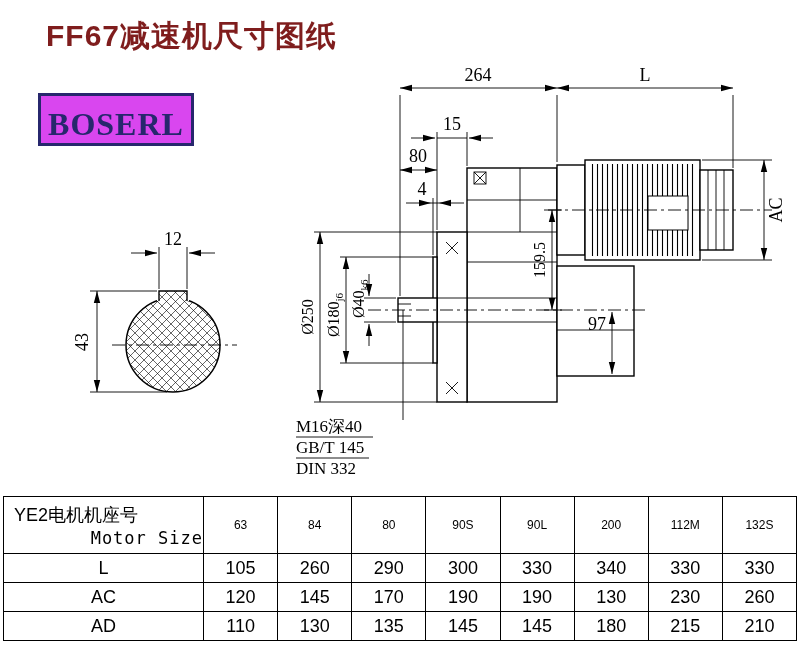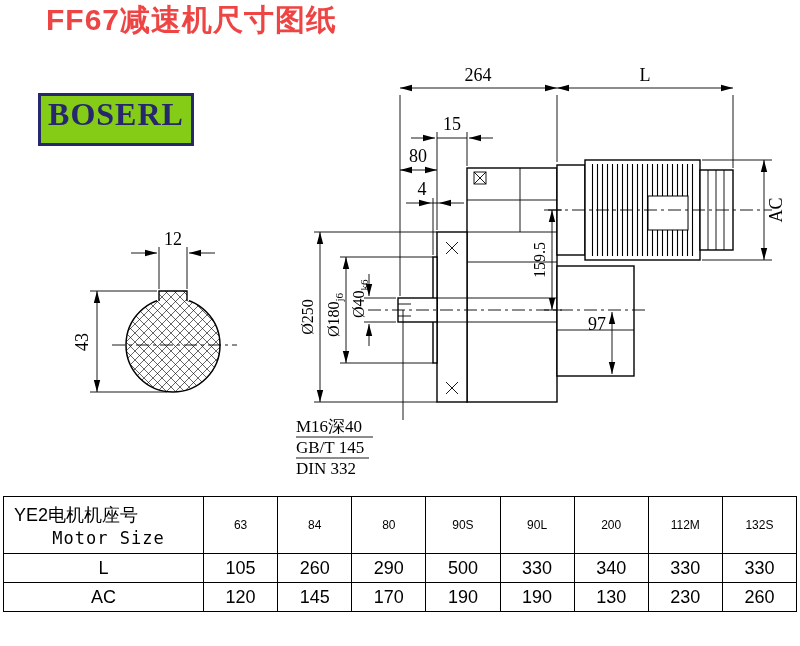--- a/index.html
+++ b/index.html
@@ -1,27 +1,27 @@
 <!DOCTYPE html>
 <html><head>
 <meta charset="utf-8">
 <style>
   html,body{margin:0;padding:0;}
   body{
     width:800px;height:646px;position:relative;background:#fff;overflow:hidden;
     font-family:"Liberation Sans",sans-serif;color:#000;
   }
   .title{
-    position:absolute;left:46px;top:0;font-size:30px;font-weight:700;
-    letter-spacing:1px;color:#ef4444;white-space:nowrap;
+    position:absolute;left:46px;top:16px;font-size:30px;font-weight:700;
+    letter-spacing:1px;color:#7f1d1d;white-space:nowrap;
   }
   .brand{
     position:absolute;left:38px;top:93px;width:150px;height:47px;
-    border:3px solid #27276d;display:flex;align-items:flex-start;justify-content:center;
-    background:#84cc16;z-index:5;
+    border:3px solid #27276d;display:flex;align-items:flex-end;justify-content:center;
+    background:#d946ef;z-index:5;
   }
   .brand span{
     font-family:"Liberation Serif",serif;font-size:32px;font-weight:700;
     color:#27276d;letter-spacing:1px;
   }
   svg.drawing{position:absolute;left:0;top:0;}
 
   
   .ol{fill:none;stroke:#000;stroke-width:1.4px;}
   .olw{fill:#fff;stroke:#000;stroke-width:1.4px;}
@@ -36,21 +36,21 @@
     position:absolute;left:3px;top:496px;width:794px;background:#fff;
     border-collapse:collapse;table-layout:fixed;
   }
   table.spec th,table.spec td{
     border:1px solid #000;font-weight:400;text-align:center;padding:0;color:#000;
   }
   tr.hd{height:57px;}
   .hd-first{text-align:left;}
   .hd-first .cn{font-size:18px;text-align:left;padding:2px 0 0 10px;}
   .hd-first .en{
-    font-family:"DejaVu Sans Mono",monospace;font-size:17px;text-align:center;
+    font-family:"DejaVu Sans Mono",monospace;font-size:17px;text-align:right;
     padding:1px 0 2px 10px;letter-spacing:1px;
   }
   th.sz{font-size:12px;}
   tr.data{height:29px;font-size:18px;}
 </style>
 </head>
 <body>
 
 <div class="title">FF67减速机尺寸图纸</div>
 
@@ -249,31 +249,42 @@
       <th class="sz">90L</th>
       <th class="sz">200</th>
       <th class="sz">112M</th>
       <th class="sz">132S</th>
     </tr>
     <tr class="data">
       <th>L</th>
       <td>105</td>
       <td>260</td>
       <td>290</td>
-      <td>500</td>
+      <td>300</td>
       <td>330</td>
       <td>340</td>
       <td>330</td>
       <td>330</td>
     </tr>
     <tr class="data">
       <th>AC</th>
       <td>120</td>
       <td>145</td>
       <td>170</td>
       <td>190</td>
       <td>190</td>
       <td>130</td>
       <td>230</td>
       <td>260</td>
     </tr>
+    <tr class="data">
+      <th>AD</th>
+      <td>110</td>
+      <td>130</td>
+      <td>135</td>
+      <td>145</td>
+      <td>145</td>
+      <td>180</td>
+      <td>215</td>
+      <td>210</td>
+    </tr>
   </tbody>
 </table>
 
 </body></html>

